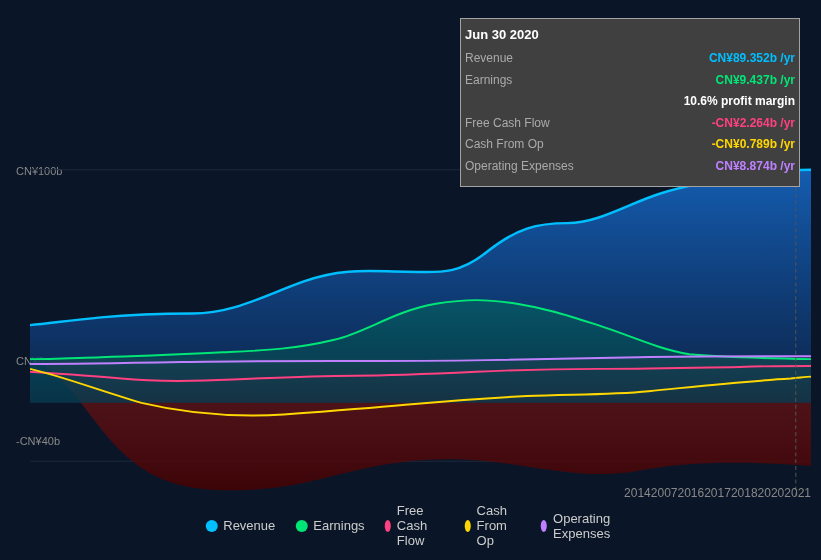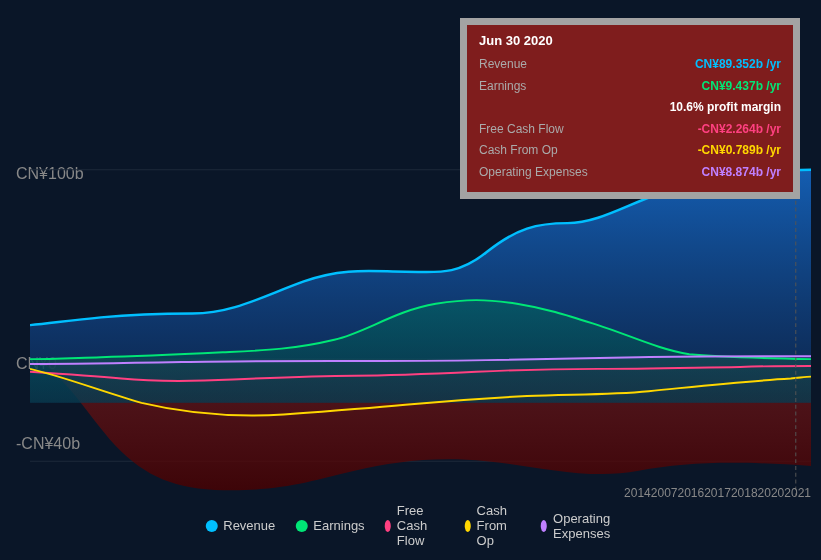--- a/index.html
+++ b/index.html
@@ -17,23 +17,23 @@
       width: 821px;
       height: 560px;
       position: relative;
     }
 
     
     .tooltip-box {
       position: absolute;
       top: 18px;
       left: 460px;
-      background: #7f1d1d;
-      border: 7px solid #a3a3a3;
-      padding: 8px 12px;
+      background: #404040;
+      border: 1px solid #a3a3a3;
+      padding: 8px 4px;
       width: 340px;
       z-index: 10;
     }
     .tooltip-date {
       color: #fff;
       font-size: 13px;
       font-weight: bold;
       margin-bottom: 6px;
     }
     .tooltip-row {
@@ -47,21 +47,21 @@
     .val-cyan { color: #00bfff; margin-left: 8px; }
     .val-green { color: #00e676; }
     .val-pink { color: #ff4081; }
     .val-white { color: #fff; }
     .bold { font-weight: bold; }
 
     
     .y-label {
       position: absolute;
       left: 16px;
-      font-size: 16px;
+      font-size: 11px;
       color: #888;
     }
 
     
     .x-labels {
       position: absolute;
       bottom: 60px;
       left: 30px;
       right: 10px;
       display: flex;

